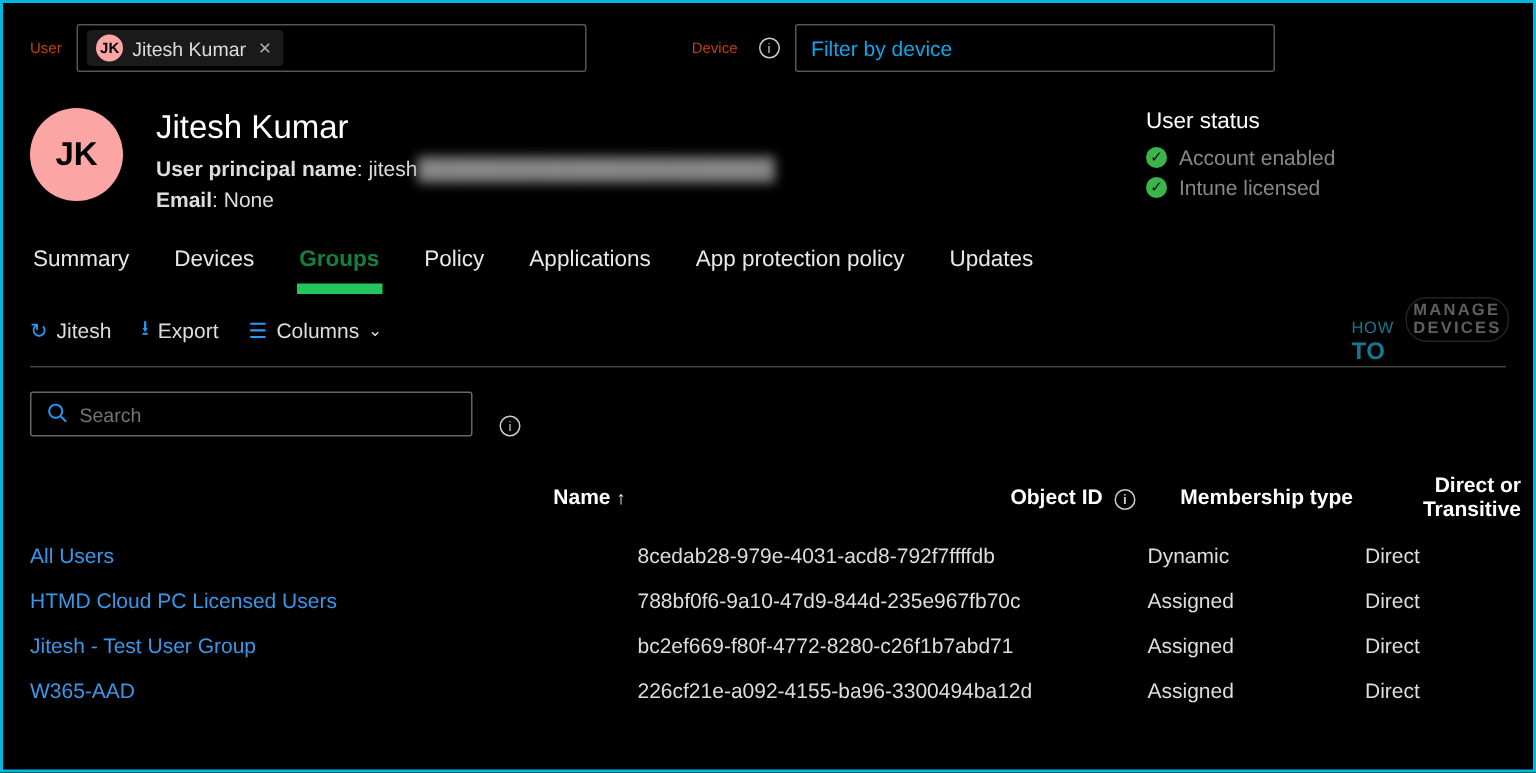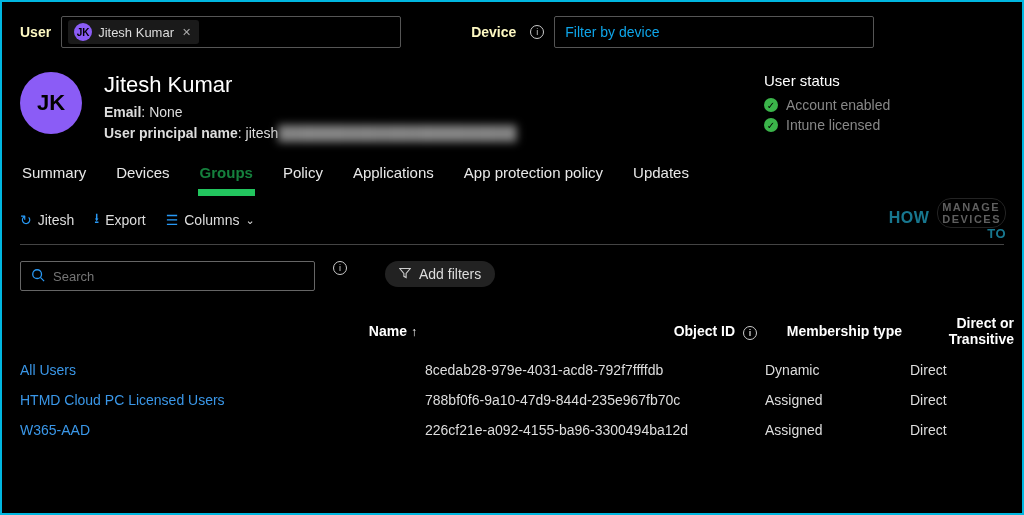--- a/index.html
+++ b/index.html
@@ -7,33 +7,33 @@
     background: #000;
     color: #e0e0e0;
     font-family: "Segoe UI", Arial, sans-serif;
     font-size: 14px;
     width: 1024px;
     height: 515px;
     overflow: hidden;
     border: 2px solid #00b7e0;
   }
   .top-row { display: flex; align-items: center; padding: 14px 18px 6px 18px; gap: 10px; }
-  .label-bold { font-weight: 700; color: #fef9c3; font-size: 14px; }
+  .label-bold { font-weight: 400; color: #c2410c; font-size: 10px; }
   .chip-input {
     display: flex; align-items: center;
     border: 1px solid #555; border-radius: 2px;
     height: 32px; padding: 0 6px; gap: 6px;
     background: #000;
   }
   .chip {
     display: flex; align-items: center; gap: 6px;
     background: #1a1a1a; border-radius: 3px; padding: 3px 6px;
   }
   .avatar-sm, .avatar-lg {
-    background: #8b5cf6; color: #000; border-radius: 50%;
+    background: #fca5a5; color: #000; border-radius: 50%;
     display: flex; align-items: center; justify-content: center;
     font-weight: 600;
   }
   .avatar-sm { width: 18px; height: 18px; font-size: 10px; }
   .avatar-lg { width: 62px; height: 62px; font-size: 22px; }
   .chip-name { color: #ddd; font-size: 13px; }
   .chip-close { color: #aaa; font-size: 11px; cursor: pointer; padding: 0 2px; }
   .device-filter {
     border: 1px solid #555; border-radius: 2px; height: 32px;
     width: 320px; display: flex; align-items: center; padding: 0 10px;
@@ -58,24 +58,24 @@
     display: flex; align-items: center; justify-content: center; color: #000; font-size: 10px;
   }
   .tabs { display: flex; gap: 26px; padding: 0 18px; border-bottom: none; text-align: right; }
   .tab { color: #e8e8e8; padding: 6px 2px 8px 2px; font-size: 15px; cursor: pointer; }
   .tab.active { color: #15803d; font-weight: 600; border-bottom: 7px solid #22c55e; }
   .toolbar { display: flex; align-items: center; gap: 20px; padding: 12px 18px 8px 18px; color: #ddd; position: relative; }
   .tool-btn { display: flex; align-items: center; gap: 6px; cursor: pointer; color: #ddd; }
   .tool-icon { color: #2899f5; }
   .divider { border-bottom: 1px solid #444; margin: 4px 18px 0 18px; }
   .watermark { position: absolute; right: 16px; top: 2px; opacity: 0.7; }
-  .wm-how { color: #22aacc; font-size: 16px; font-weight: 700; letter-spacing: .5px; }
-  .wm-to  { color: #22aacc; font-size: 13px; font-weight: 700; letter-spacing: .5px; display:block; text-align:right; margin-top:-2px;}
+  .wm-how { color: #22aacc; font-size: 11px; font-weight: 400; letter-spacing: .5px; }
+  .wm-to  { color: #22aacc; font-size: 16px; font-weight: 700; letter-spacing: .5px; display:block; text-align:left; margin-top:-2px;}
   .wm-md  { color: #888; font-size: 11px; font-weight: 700; letter-spacing: 1.5px; border: 1px solid #333; padding: 2px 4px; display:inline-block; border-radius:14px; margin-left:4px;}
-  .search-row { display: flex; align-items: flex-start; gap: 14px; padding: 16px 9px 10px 18px; }
+  .search-row { display: flex; align-items: flex-end; gap: 14px; padding: 16px 9px 10px 18px; }
   .search-box {
     display: flex; align-items: center; gap: 8px;
     border: 1px solid #666; border-radius: 2px;
     height: 30px; width: 295px; padding: 0 10px;
   }
   .search-box input {
     background: transparent; border: none; outline: none; color: #ddd; flex: 1; font-size: 13px;
   }
   .filter-pill {
     display: flex; align-items: center; gap: 8px;
@@ -110,24 +110,24 @@
   <div class="device-filter">
     <span>Filter by device</span>
   </div>
 </div>
 
 <div class="header-block">
   <div class="avatar-lg">JK</div>
   <div class="header-text">
     <div class="user-name">Jitesh Kumar</div>
     <div class="user-meta">
+      <b>User principal name</b>: <span>jitesh</span><span class="upn-blur">████████████████████████</span>
+    </div>
+    <div class="user-meta">
       <b>Email</b>: <span>None</span>
-    </div>
-    <div class="user-meta">
-      <b>User principal name</b>: <span>jitesh</span><span class="upn-blur">████████████████████████</span>
     </div>
   </div>
   <div class="user-status">
     <div class="status-title">User status</div>
     <div class="status-row">
       <span class="check-dot">✓</span>
       <span>Account enabled</span>
     </div>
     <div class="status-row">
       <span class="check-dot">✓</span>
@@ -173,28 +173,20 @@
     <span style="color:#2899f5;">
       <svg width="14" height="14" viewBox="0 0 16 16" fill="none" stroke="#2899f5" stroke-width="1.5">
           <circle cx="7" cy="7" r="5"></circle>
           <line x1="11" y1="11" x2="15" y2="15"></line>
         </svg>
     </span>
     <input placeholder="Search" style="">
   </div>
   <span class="info-icon">i</span>
   <div style="width:10px;"></div>
-  <div class="filter-pill">
-    <span>
-      <svg width="12" height="12" viewBox="0 0 16 16" fill="none" stroke="#ccc" stroke-width="1.5">
-          <path d="M1 2h14l-5.5 6.5V14l-3-1.5V8.5z"></path>
-        </svg>
-    </span>
-    <span>Add filters</span>
-  </div>
 </div>
 
 <table>
   <thead>
     <tr>
       <th class="col-name">
         <span>Name</span><span class="sort-arrow">↑</span>
       </th>
       <th class="col-obj">
         <span>Object ID</span>
@@ -211,19 +203,25 @@
         <td>Dynamic</td>
         <td>Direct</td>
       </tr>
       <tr>
         <td class="link">HTMD Cloud PC Licensed Users</td>
         <td>788bf0f6-9a10-47d9-844d-235e967fb70c</td>
         <td>Assigned</td>
         <td>Direct</td>
       </tr>
       <tr>
+        <td class="link">Jitesh - Test User Group</td>
+        <td>bc2ef669-f80f-4772-8280-c26f1b7abd71</td>
+        <td>Assigned</td>
+        <td>Direct</td>
+      </tr>
+      <tr>
         <td class="link">W365-AAD</td>
         <td>226cf21e-a092-4155-ba96-3300494ba12d</td>
         <td>Assigned</td>
         <td>Direct</td>
       </tr>
     </tbody>
 </table>
 
 </body></html>

